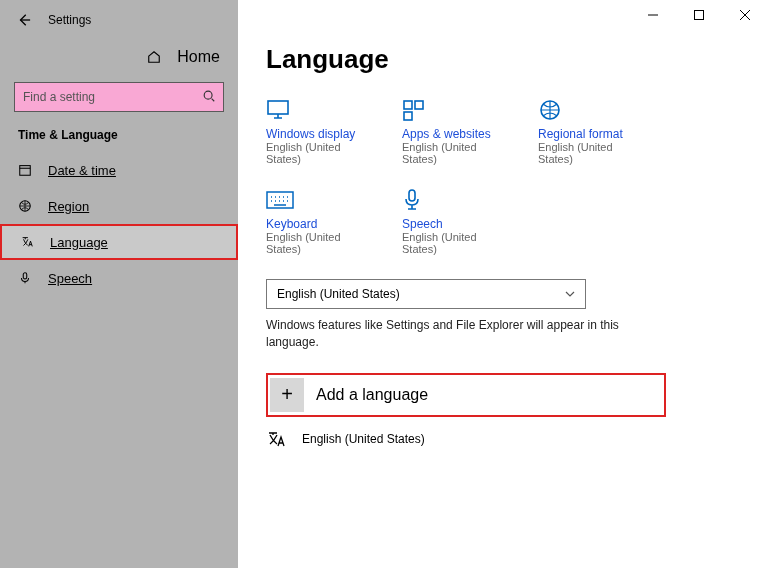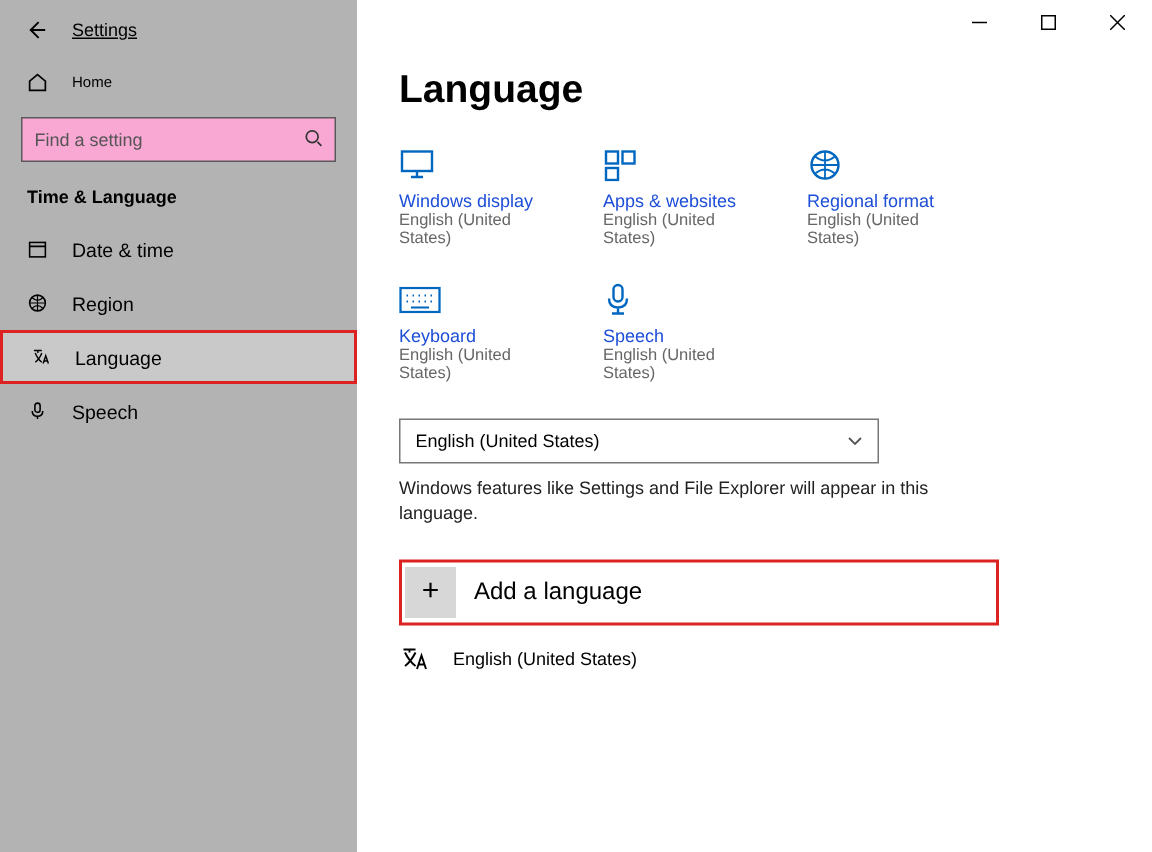--- a/index.html
+++ b/index.html
@@ -1,29 +1,29 @@
 <!DOCTYPE html>
 <html><head>
 <meta charset="utf-8">
 <style>
   * { box-sizing: border-box; margin: 0; padding: 0; font-family: "Segoe UI", Arial, sans-serif; }
   body { width: 768px; height: 568px; overflow: hidden; background: #fff; color: #000; }
   .window { display: flex; width: 768px; height: 568px; }
   .sidebar { width: 238px; height: 100%; background: #b3b3b3; display: flex; flex-direction: column; padding: 0; }
   .titlebar { height: 40px; display: flex; align-items: center; padding: 0 12px; }
   .back-btn { width: 24px; height: 24px; display: flex; align-items: center; justify-content: center; cursor: pointer; }
-  .titlebar-title { font-size: 12px; margin-left: 12px; text-decoration: underline; }
-  .home-row { display: flex; align-items: center; padding: 8px 18px; font-size: 10px; cursor: pointer; }
+  .titlebar-title { font-size: 12px; margin-left: 12px; }
+  .home-row { display: flex; align-items: center; padding: 8px 18px; font-size: 16px; cursor: pointer; justify-content: flex-end; }
   .home-row .ic { width: 16px; margin-right: 14px; display:flex; align-items:center; }
   .search-wrap { margin: 8px 14px 10px 14px; position: relative; }
   .search-input { width: 100%; height: 30px; border: 1px solid #5a5a5a; background: #f9a8d4; padding: 0 28px 0 8px; font-size: 12px; color: #333; outline: none; }
   .search-input::placeholder { color: #555; }
   .search-ic { position: absolute; right: 8px; top: 7px; color: #333; }
   .section-label { font-size: 12px; font-weight: 600; padding: 6px 18px 10px 18px; }
-  .nav-item { display: flex; align-items: center; height: 36px; padding: 0 18px; font-size: 13px; cursor: pointer; }
+  .nav-item { display: flex; align-items: center; height: 36px; padding: 0 18px; font-size: 13px; cursor: pointer; text-decoration: underline; }
   .nav-item .ic { width: 16px; margin-right: 14px; display:flex; align-items:center; }
   .nav-item.active { background: #c9c9c9; }
   .highlight-red { border: 2px solid #d22; }
   .main { flex: 1; position: relative; background: #fff; display: flex; flex-direction: column; }
   .win-controls { position: absolute; top: 0; right: 0; display: flex; }
   .win-btn { width: 46px; height: 30px; display:flex; align-items:center; justify-content:center; cursor:pointer; }
   .content { padding: 44px 0 0 28px; overflow: hidden; }
   .page-title { font-size: 26px; font-weight: 600; margin-bottom: 22px; }
   .tiles { display: flex; flex-wrap: wrap; gap: 22px 36px; margin-bottom: 24px; width: 460px; }
   .tile { width: 100px; cursor: default; }

